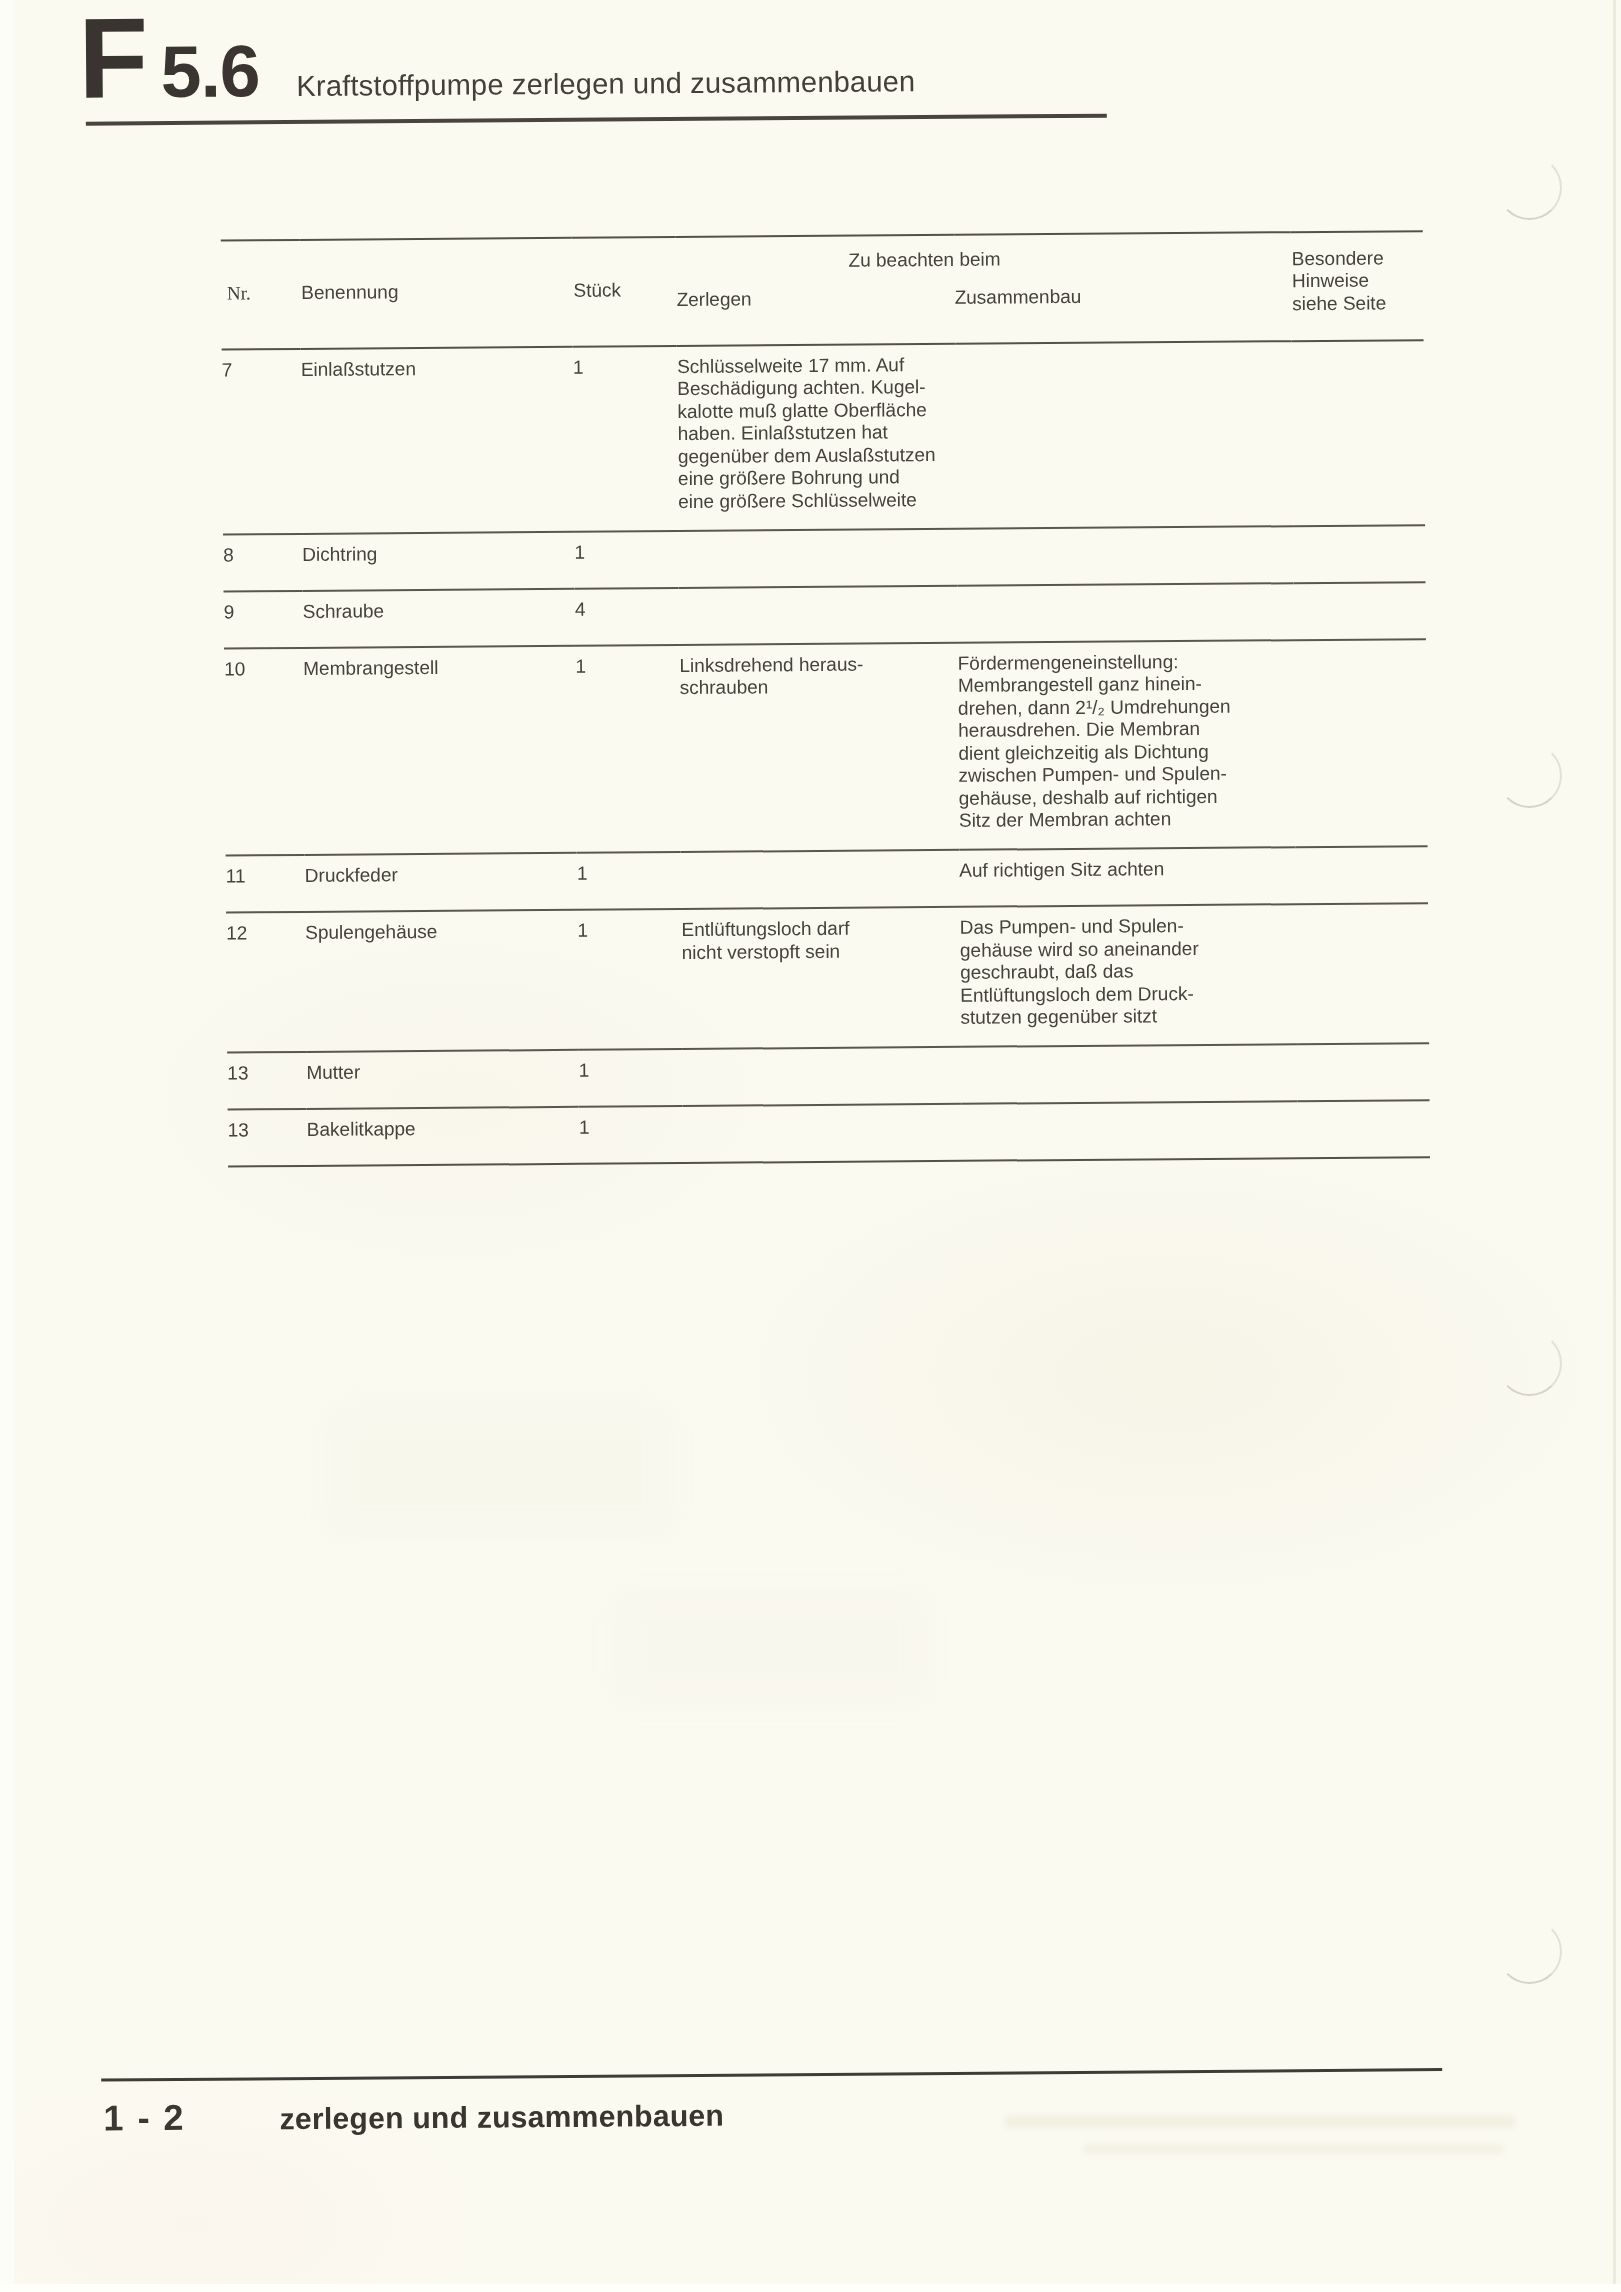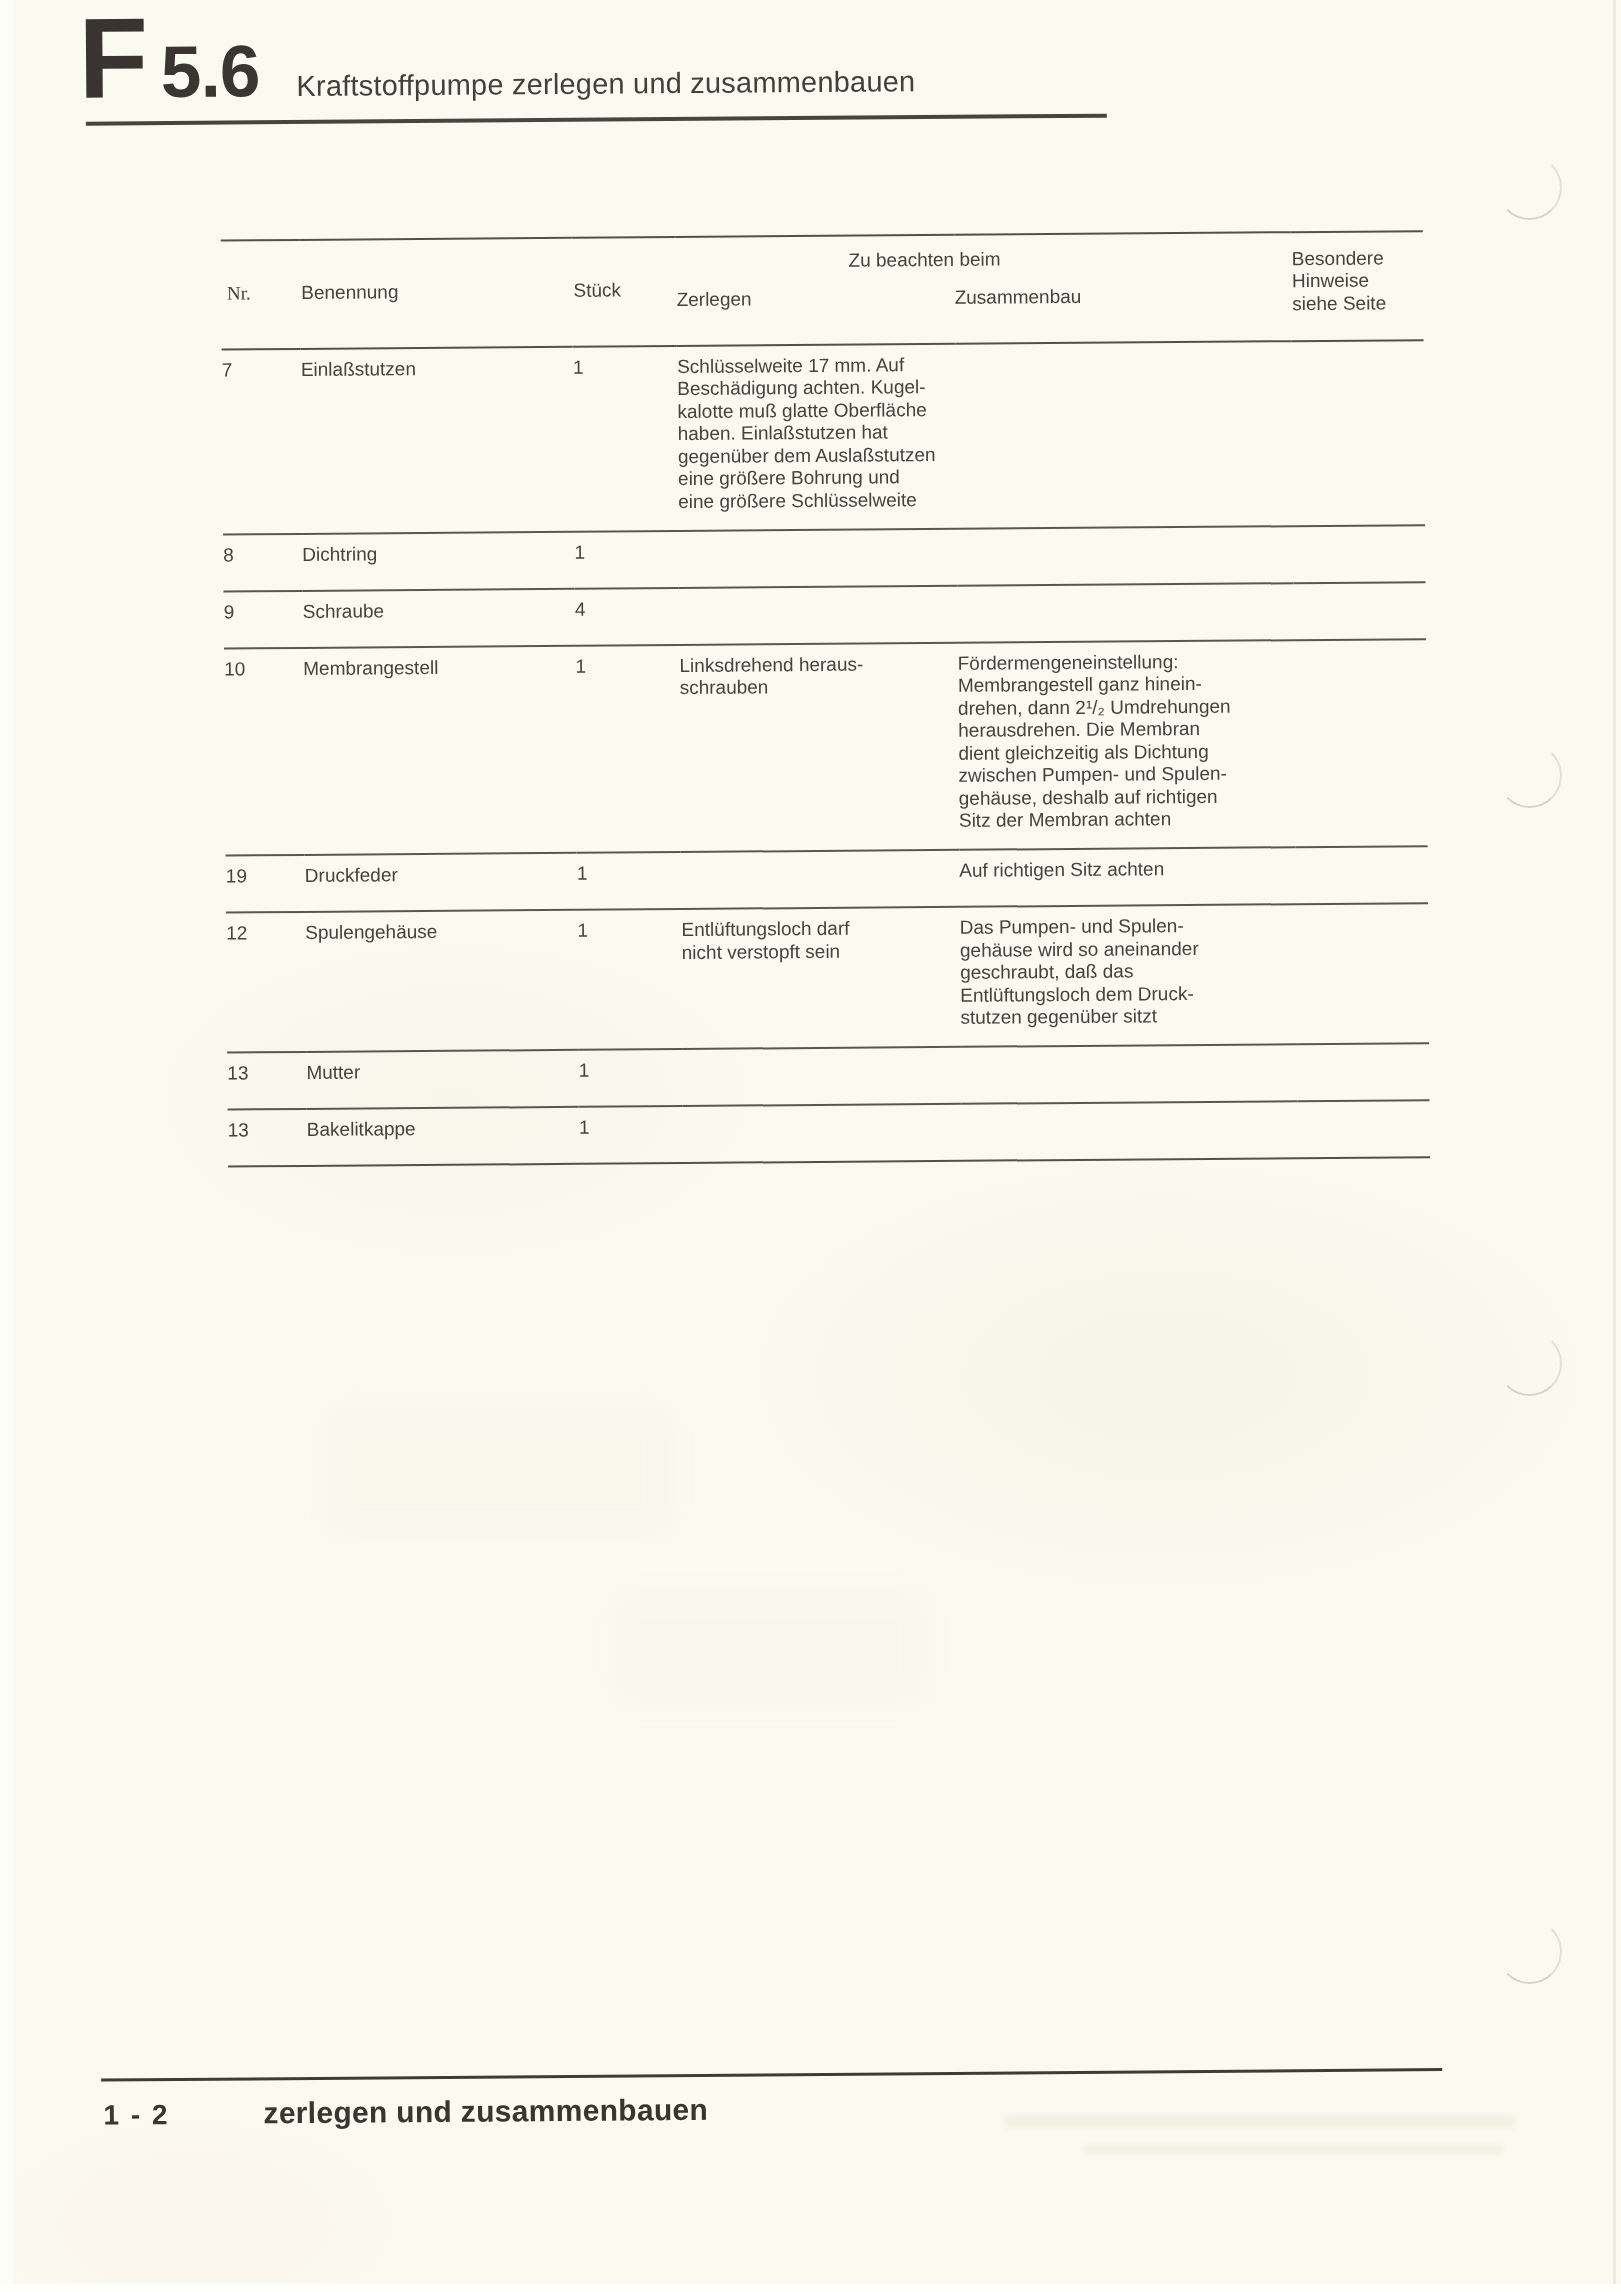--- a/index.html
+++ b/index.html
@@ -45,21 +45,21 @@
   table.parts tbody td { border-top:2px solid #5b564f; vertical-align:top; padding:8.8px 7.8px 16.7px 0; }
   table.parts tbody tr { height:57px; }
   table.parts tbody tr:last-child td { border-bottom:2.9px solid #55504a; }
   td.c-nr  { padding-left:7.8px; }
   td.c-stk { padding-left:37px; }
   td.c-zer, td.c-zus { white-space:pre-line; }
 
   
   .footer-rule { position:absolute; left:93px; top:2073px; width:1341px; height:3.4px; background:#3f3b36; }
   .footer { position:absolute; left:95px; top:2092px; display:flex; align-items:baseline; white-space:nowrap; }
-  .page-number { font-size:28px; font-weight:700; letter-spacing:2px; color:#3b3732; }
+  .page-number { font-size:36px; font-weight:700; letter-spacing:2px; color:#3b3732; }
   .footer-title { font-size:30px; font-weight:700; color:#39352f; margin-left:94px; letter-spacing:0.3px; }
 
   
   .notch { position:absolute; width:61px; height:61px; border-radius:50%;
     border:2.9px solid transparent; border-bottom-color:#d7d3c6; border-right-color:#e4e1d4;
     filter:blur(0.7px); }
   .n1 { left:1497px; top:155px; }
   .n2 { left:1497px; top:743px; }
   .n3 { left:1497px; top:1331px; }
   .n4 { left:1497px; top:1919px; }
@@ -162,21 +162,21 @@
 Membrangestell ganz hinein-
 drehen, dann 2¹/₂ Umdrehungen
 herausdrehen. Die Membran
 dient gleichzeitig als Dichtung
 zwischen Pumpen- und Spulen-
 gehäuse, deshalb auf richtigen
 Sitz der Membran achten</td>
           <td class="c-hin"></td>
         </tr>
         <tr>
-          <td class="c-nr">19</td>
+          <td class="c-nr">11</td>
           <td class="c-ben">Druckfeder</td>
           <td class="c-stk">1</td>
           <td class="c-zer"></td>
           <td class="c-zus">Auf richtigen Sitz achten</td>
           <td class="c-hin"></td>
         </tr>
         <tr>
           <td class="c-nr">12</td>
           <td class="c-ben">Spulengehäuse</td>
           <td class="c-stk">1</td>

